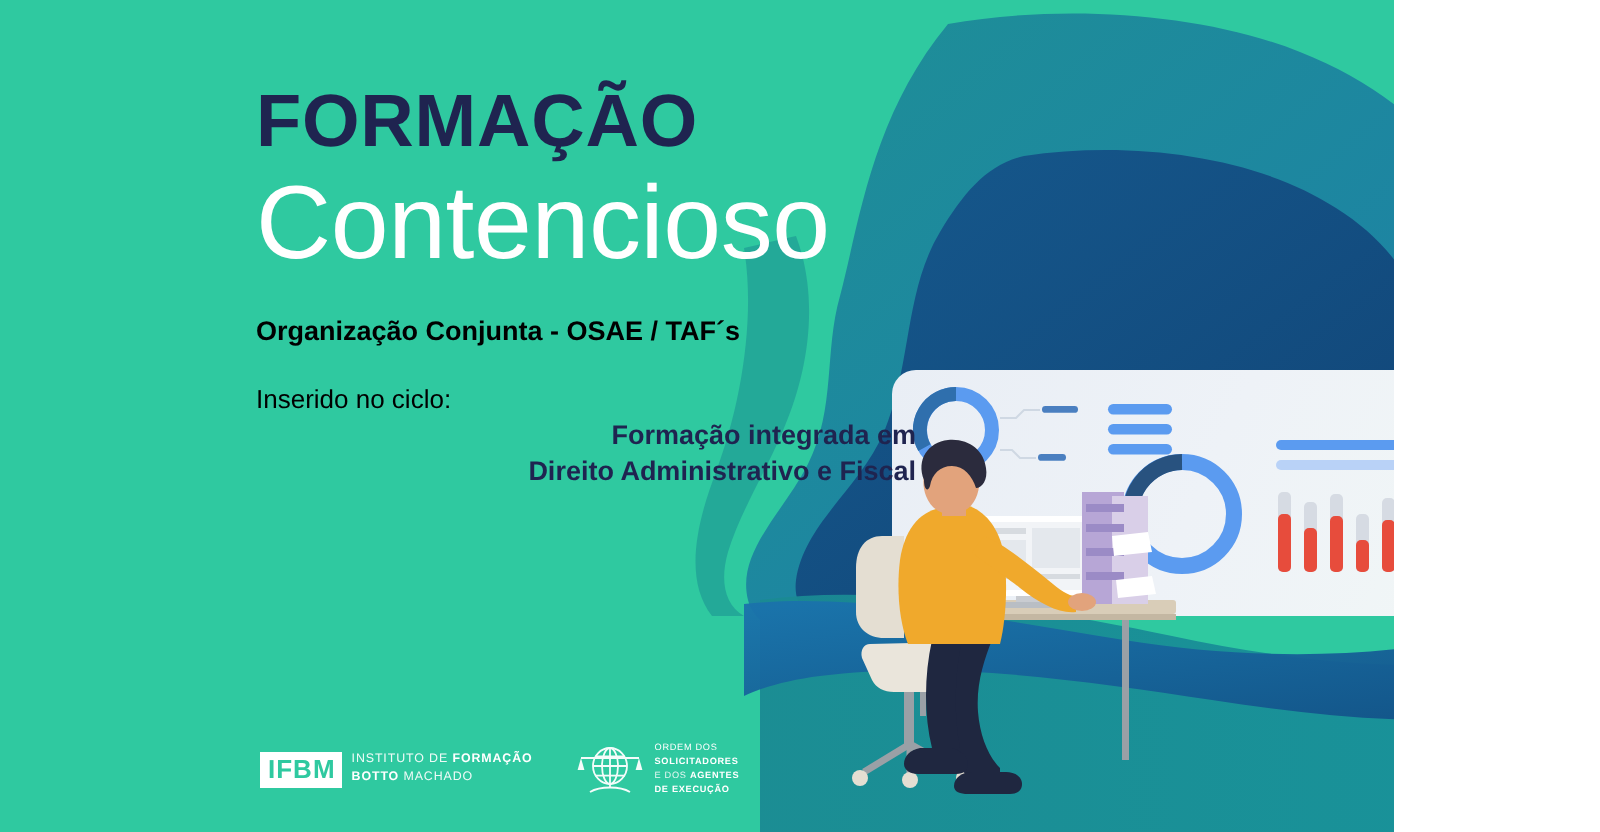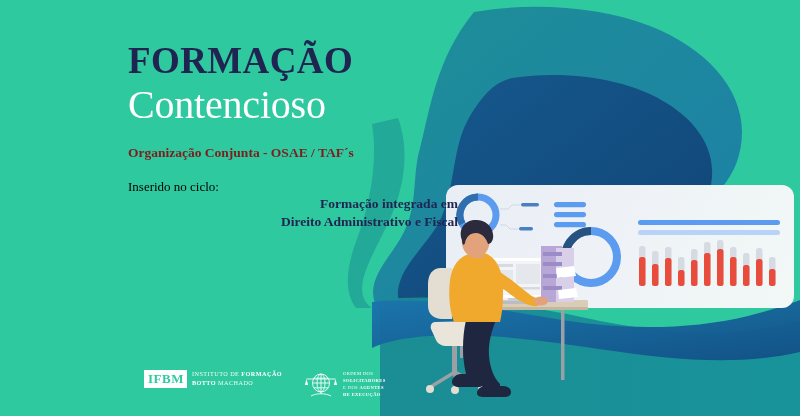--- a/index.html
+++ b/index.html
@@ -2,25 +2,25 @@
 <html><head>
 <meta charset="utf-8">
 <style>
   html, body {
     margin: 0;
     padding: 0;
     background: #ffffff;
   }
   #banner {
     position: relative;
-    width: 800px;
+    width: 697px;
     height: 416px;
     overflow: hidden;
     background: #2fc9a0;
-    font-family: Liberation Serif, serif;
+    font-family: Liberation Sans, sans-serif;
     -webkit-font-smoothing: antialiased;
   }
   .layer {
     position: absolute;
     inset: 0;
   }
   svg.layer { display: block; }
 
   
   .text-col {
@@ -33,31 +33,31 @@
   .h-formacao {
     font-size: 37px;
     font-weight: bold;
     letter-spacing: 0.4px;
     color: #1f2450;
     line-height: 1.0;
     margin: 0 0 4px 0;
     font-stretch: condensed;
   }
   .h-line2, .h-line3 {
-    font-size: 40px;
+    font-size: 52px;
     font-weight: 300;
     color: #ffffff;
     line-height: 1.12;
     margin: 0;
     letter-spacing: -0.2px;
   }
   .h-line3 { margin-bottom: 14px; }
 
   .org-block {
-    color: #7f1d1d;
+    color: #000000;
     font-size: 13.5px;
     font-weight: bold;
     line-height: 1.32;
     margin-top: 16px;
   }
   .ciclo-intro {
     color: #000000;
     font-size: 13px;
     font-weight: 400;
     line-height: 1.35;
@@ -67,24 +67,24 @@
     color: #1f2450;
     font-size: 13.5px;
     font-weight: bold;
     line-height: 1.34;
     text-align: right;
   }
 
   
   .logos {
     position: absolute;
-    left: 144px;
+    left: 130px;
     bottom: 16px;
     display: flex;
-    align-items: flex-start;
+    align-items: center;
     gap: 22px;
     z-index: 40;
   }
   .logo-ifbm { display: flex; align-items: center; gap: 5px; }
   .ifbm-mark {
     background: #ffffff;
     color: #2fc9a0;
     font-size: 13px;
     font-weight: bold;
     letter-spacing: 0.5px;

